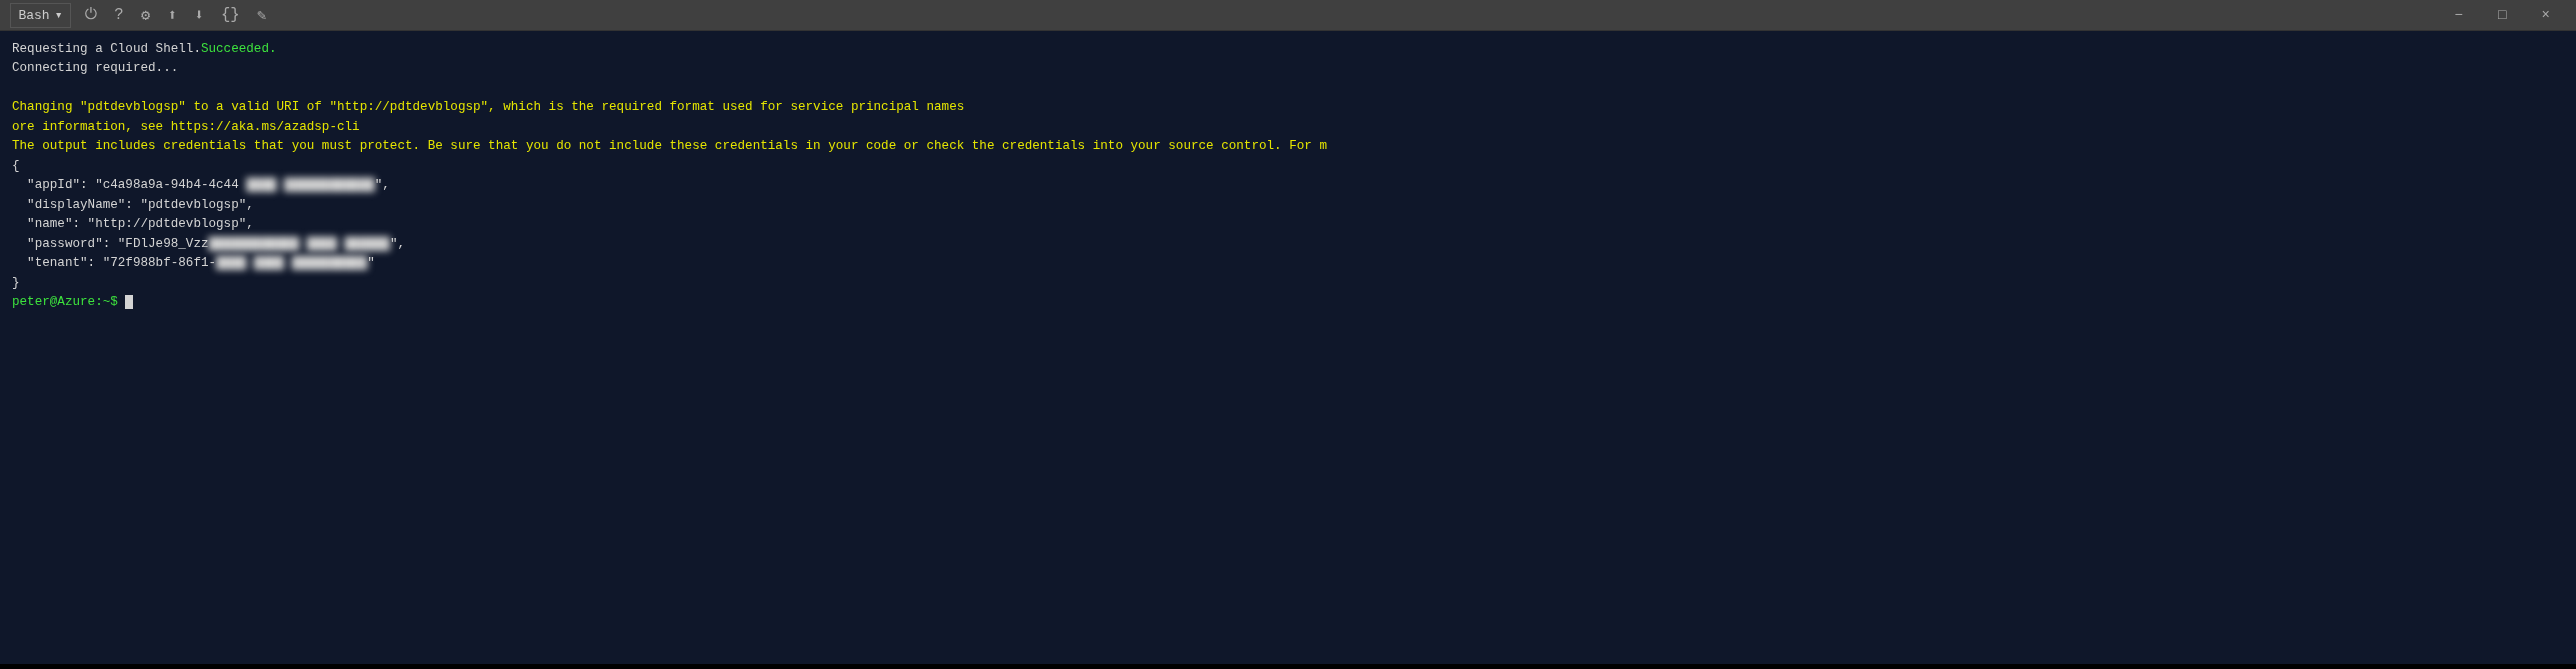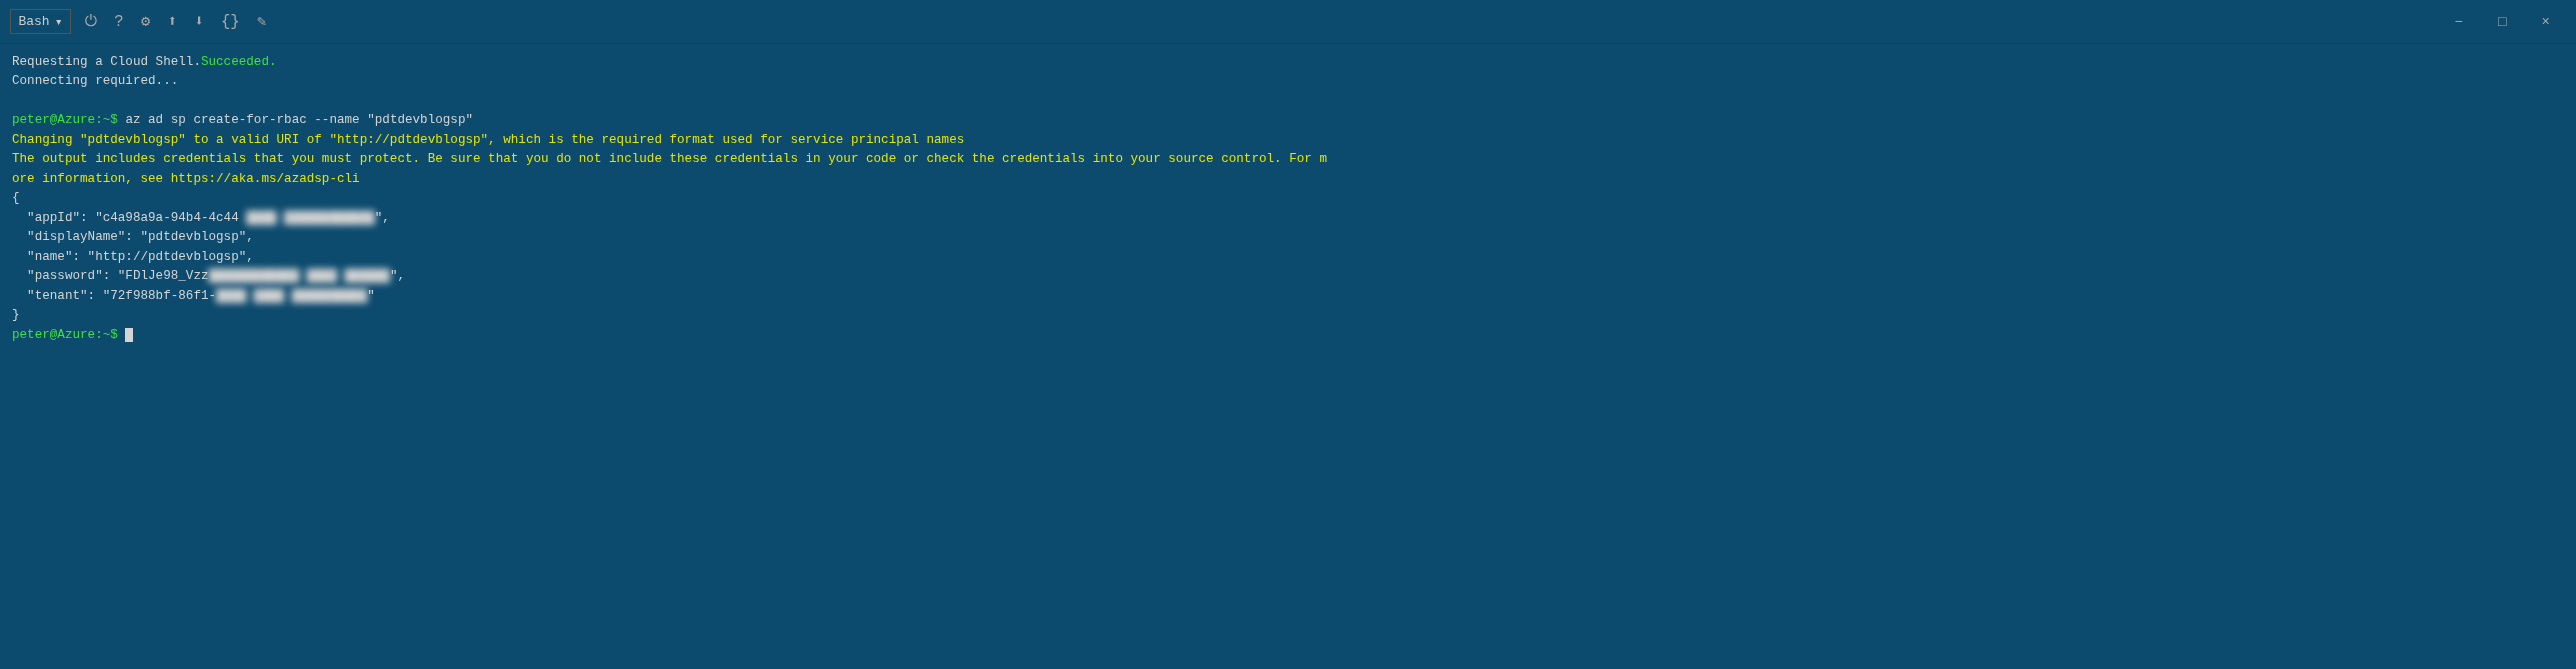--- a/index.html
+++ b/index.html
@@ -8,22 +8,22 @@
       background: #000;
       font-family: 'Courier New', Courier, monospace;
       font-size: 12px;
       color: #d4d4d4;
       width: 2576px;
       height: 669px;
       overflow: hidden;
     }
 
     .titlebar {
-      background: #0c4a6e;
-      height: 44px;
+      background: #404040;
+      height: 31px;
       display: flex;
       align-items: center;
       padding: 0 10.4px;
       border-bottom: 0.9px solid #333;
       justify-content: space-between;
     }
 
     .titlebar-left {
       display: flex;
       align-items: center;
@@ -64,21 +64,21 @@
       height: 26px;
       display: flex;
       align-items: center;
       justify-content: center;
       color: #aaa;
       font-size: 14px;
       cursor: pointer;
     }
 
     .terminal {
-      background: #0c4a6e;
+      background: #0f172a;
       padding: 8.7px 12px;
       height: calc(669px - 36px);
       overflow: hidden;
       line-height: 1.55;
       font-size: 12.6px;
       font-family: Liberation Mono, monospace;
     }
 
     .line {
       white-space: pre;
@@ -127,24 +127,23 @@
     <div class="win-btn">□</div>
     <div class="win-btn">×</div>
   </div>
 </div>
 
 <div class="terminal">
 
   <span class="line white">Requesting a Cloud Shell.<span class="green">Succeeded.</span></span>
   <span class="line white">Connecting required...</span>
   <span class="line">&nbsp;</span>
-  <span class="line"><span class="prompt">peter@Azure:~$ </span><span class="cmd">az ad sp create-for-rbac --name "pdtdevblogsp"</span></span>
   <span class="line yellow">Changing "pdtdevblogsp" to a valid URI of "http://pdtdevblogsp", which is the required format used for service principal names</span>
+  <span class="line yellow">ore information, see https://aka.ms/azadsp-cli</span>
   <span class="line yellow">The output includes credentials that you must protect. Be sure that you do not include these credentials in your code or check the credentials into your source control. For m</span>
-  <span class="line yellow">ore information, see https://aka.ms/azadsp-cli</span>
   <span class="line white">{</span>
   <span class="line white">  "appId": "c4a98a9a-94b4-4c44<span class="blurred"> ████ ████████████</span>",</span>
   <span class="line white">  "displayName": "pdtdevblogsp",</span>
   <span class="line white">  "name": "http://pdtdevblogsp",</span>
   <span class="line white">  "password": "FDlJe98_Vzz<span class="blurred">████████████ ████ ██████</span>",</span>
   <span class="line white">  "tenant": "72f988bf-86f1-<span class="blurred">████ ████ ██████████</span>"</span>
   <span class="line white">}</span>
   <span class="line"><span class="prompt">peter@Azure:~$ </span><span class="cursor"></span></span>
 
 </div>

